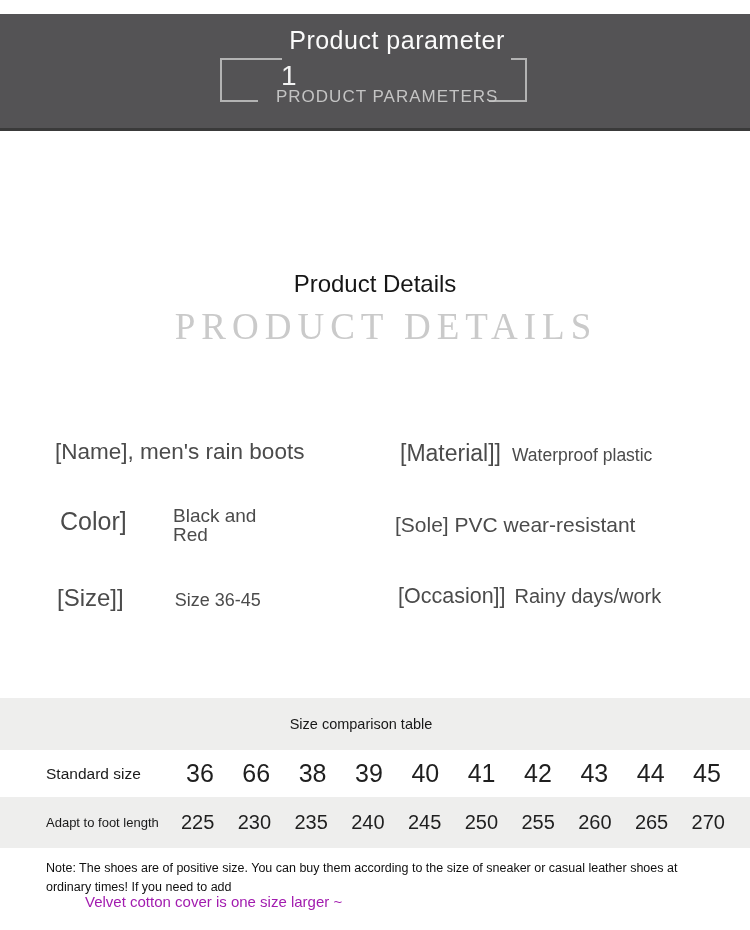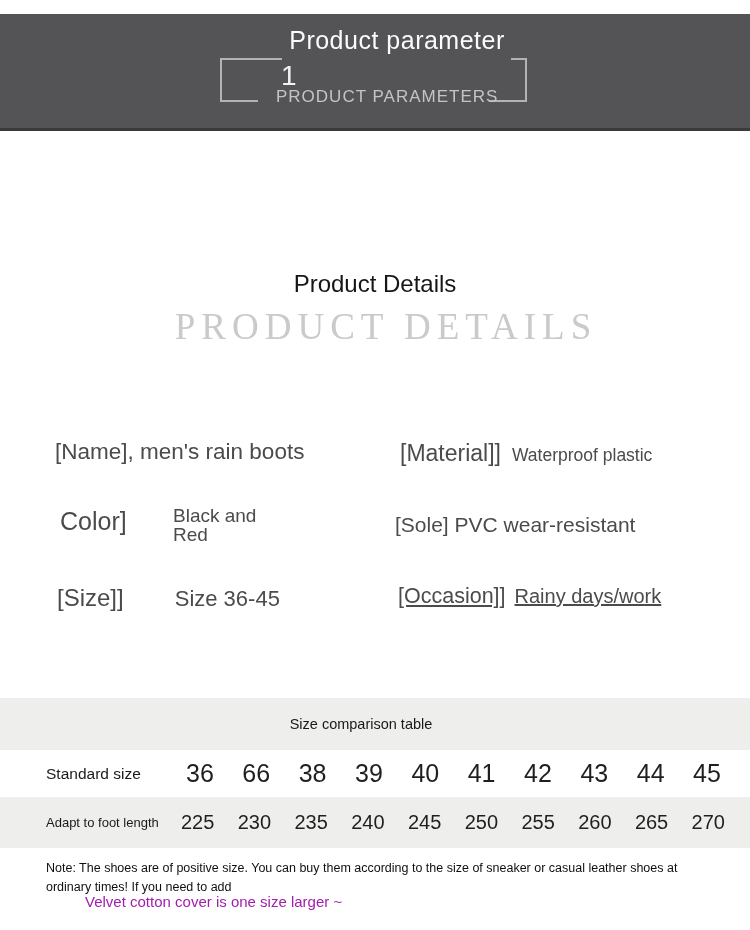--- a/index.html
+++ b/index.html
@@ -77,22 +77,22 @@
   .attr { position: absolute; color: #4b4b4b; white-space: nowrap; }
   .attr-name      { left: 55px;  top: 439px; font-size: 22.5px; }
   .attr-material  { left: 400px; top: 440px; display: flex; align-items: baseline; gap: 11px; }
   .attr-material .lbl { font-size: 23px; }
   .attr-material .val { font-size: 17.5px; }
   .attr-color-lbl { left: 60px;  top: 507px; font-size: 25px; }
   .attr-color-val { left: 173px; top: 506px; font-size: 19px; line-height: 19px; white-space: normal; width: 110px; }
   .attr-sole      { left: 395px; top: 513px; font-size: 21px; }
   .attr-size      { left: 57px;  top: 584px; display: flex; align-items: baseline; gap: 51px; }
   .attr-size .lbl { font-size: 24px; }
-  .attr-size .val { font-size: 22px; }
-  .attr-occasion  { left: 398px; top: 584px; display: flex; align-items: baseline; gap: 9px; text-decoration: underline; }
+  .attr-size .val { font-size: 18px; }
+  .attr-occasion  { left: 398px; top: 584px; display: flex; align-items: baseline; gap: 9px; }
   .attr-occasion .lbl { font-size: 21.5px; }
   .attr-occasion .val { font-size: 20px; }
 
   
   .size-band {
     position: absolute;
     left: 0; top: 698px; width: 750px; height: 52px;
     background: #eeeeed;
     text-align: center;
     line-height: 52px;

